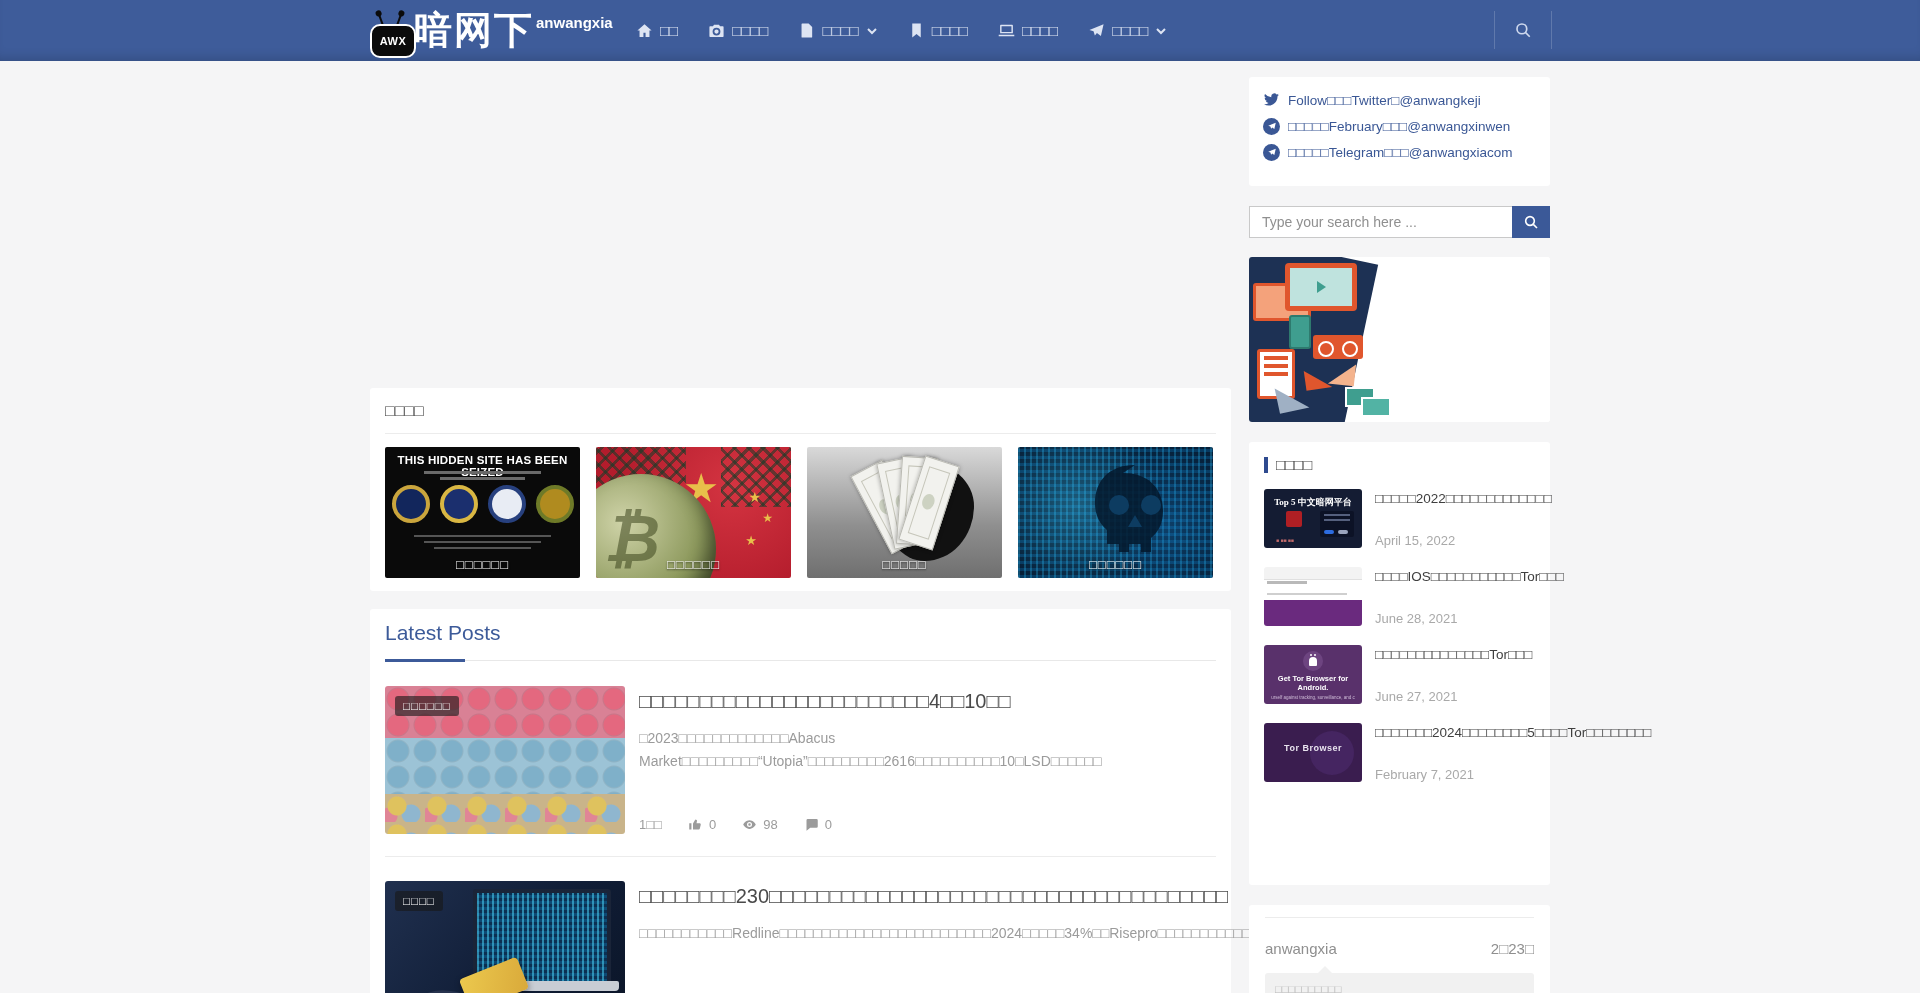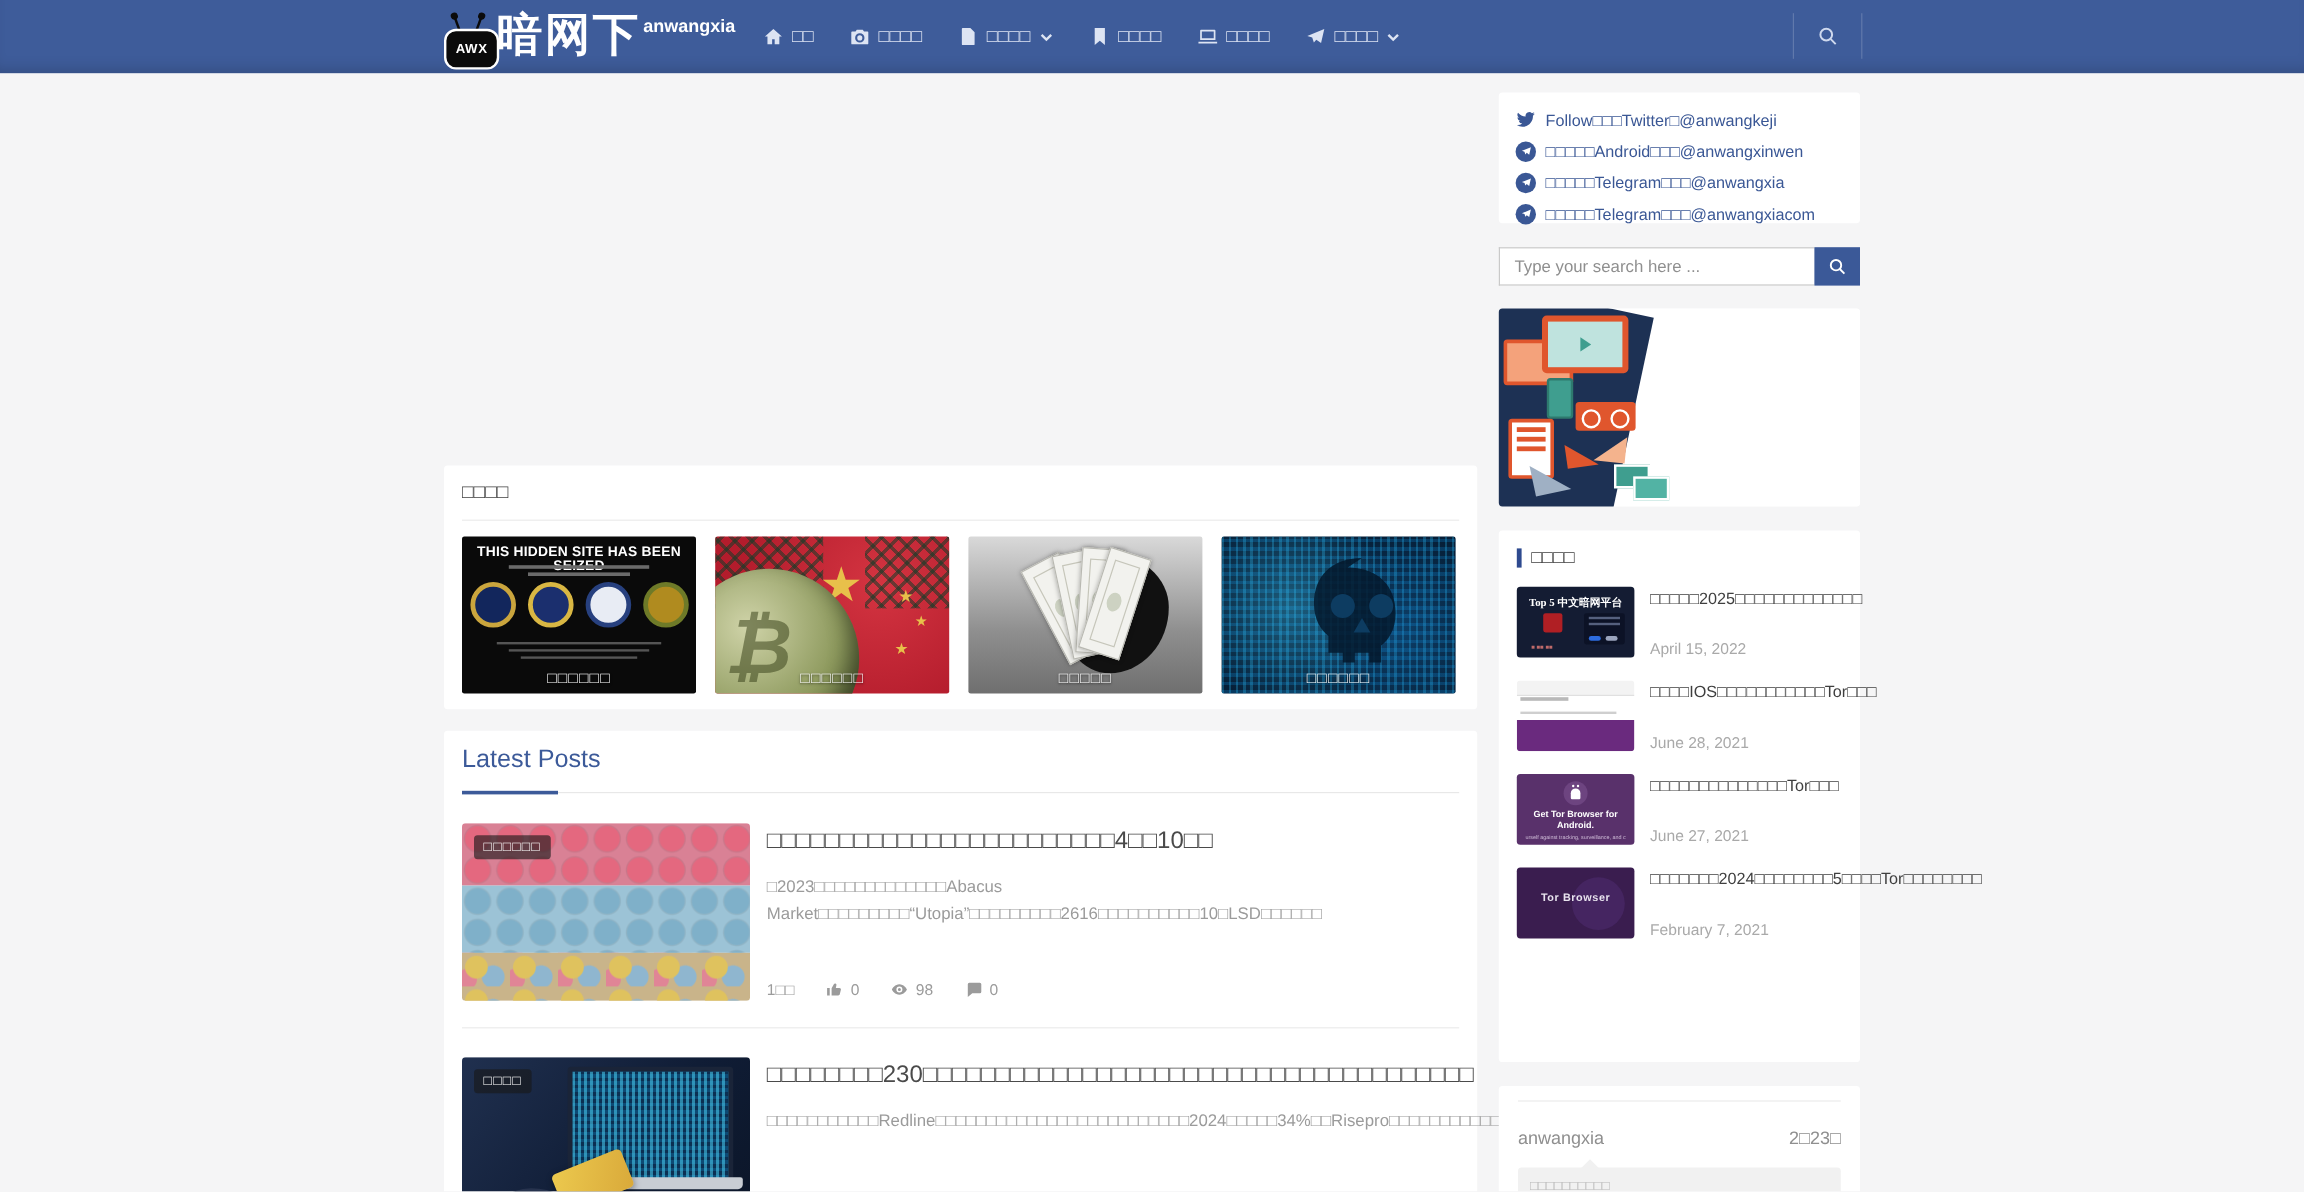--- a/index.html
+++ b/index.html
@@ -386,29 +386,21 @@
             <path d="M23.95 4.57c-.88.39-1.83.65-2.82.77a4.93 4.93 0 002.16-2.72c-.95.56-2 .96-3.12 1.19a4.92 4.92 0 00-8.39 4.48A13.94 13.94 0 011.64 3.16a4.92 4.92 0 001.52 6.57 4.9 4.9 0 01-2.23-.61v.06a4.92 4.92 0 003.95 4.83 4.96 4.96 0 01-2.21.08 4.93 4.93 0 004.6 3.42A9.87 9.87 0 010 19.54a13.9 13.9 0 007.55 2.21c9.05 0 14-7.5 14-13.99 0-.21 0-.42-.02-.63a10 10 0 002.42-2.56z"></path>
           </svg></span>
       <span>Follow□□□Twitter□@anwangkeji</span>
     </div>
     <div class="social-row">
       <span class="tg">
           <svg viewBox="0 0 24 24">
             <path d="M21 4L3 11.3l5.2 1.7 1.7 5.4 2.7-3.1 5 3.7z"></path>
           </svg>
         </span>
-      <span>□□□□□Android□□□@anwangxinwen</span>
-    </div>
-    <div class="social-row">
-      <span class="tg">
-          <svg viewBox="0 0 24 24">
-            <path d="M21 4L3 11.3l5.2 1.7 1.7 5.4 2.7-3.1 5 3.7z"></path>
-          </svg>
-        </span>
-      <span>□□□□□Telegram□□□@anwangxia</span>
+      <span>□□□□□February□□□@anwangxinwen</span>
     </div>
     <div class="social-row">
       <span class="tg">
           <svg viewBox="0 0 24 24">
             <path d="M21 4L3 11.3l5.2 1.7 1.7 5.4 2.7-3.1 5 3.7z"></path>
           </svg>
         </span>
       <span>□□□□□Telegram□□□@anwangxiacom</span>
     </div>
   </aside>
@@ -458,21 +450,21 @@
         <i class="red"></i>
         <div class="ui">
             <i></i>
             <i></i>
             <b></b>
             <b></b>
           </div>
         <div class="sub">■ ■■ ■■</div>
       </div>
       <div class="hot-right">
-        <div class="hot-item-title">□□□□□2025□□□□□□□□□□□□□</div>
+        <div class="hot-item-title">□□□□□2022□□□□□□□□□□□□□</div>
         <div class="hot-date">April 15, 2022</div>
       </div>
     </div>
 
     <div class="hot-item">
       <div class="hot-thumb th-ios">
         <i class="bar"></i>
           <i class="url"></i>
           <i class="txt"></i>
           <i class="pur"></i>

